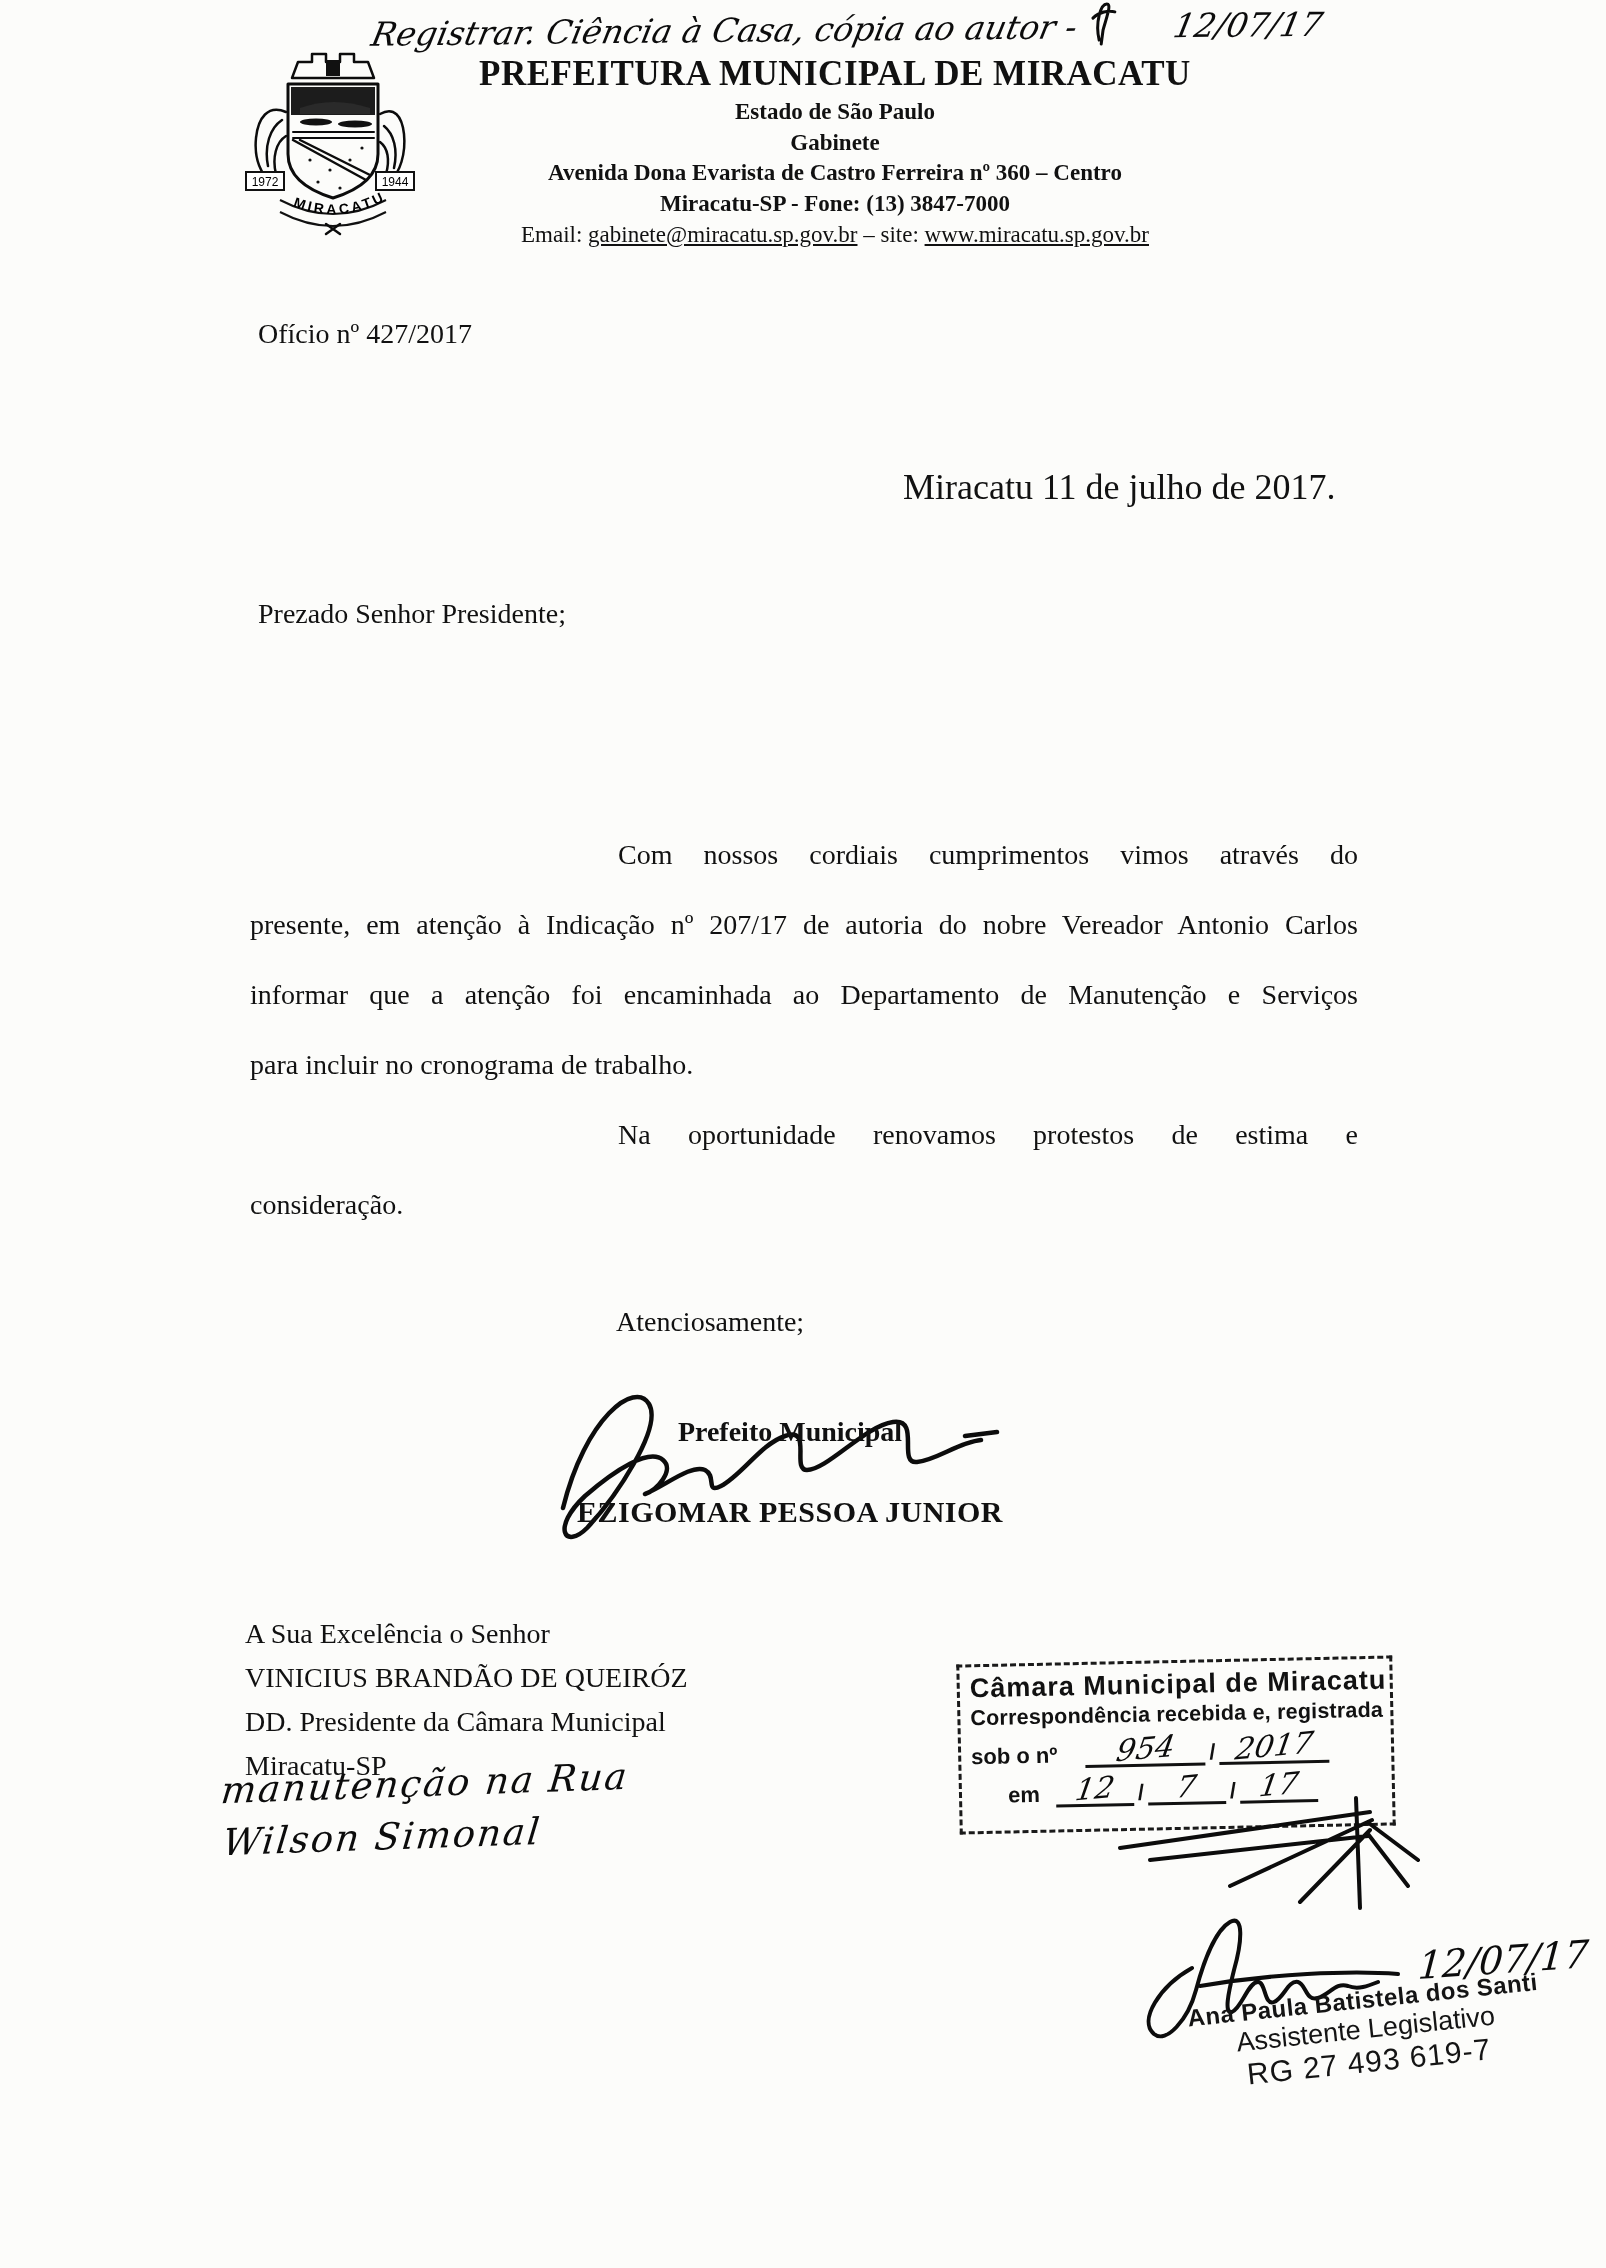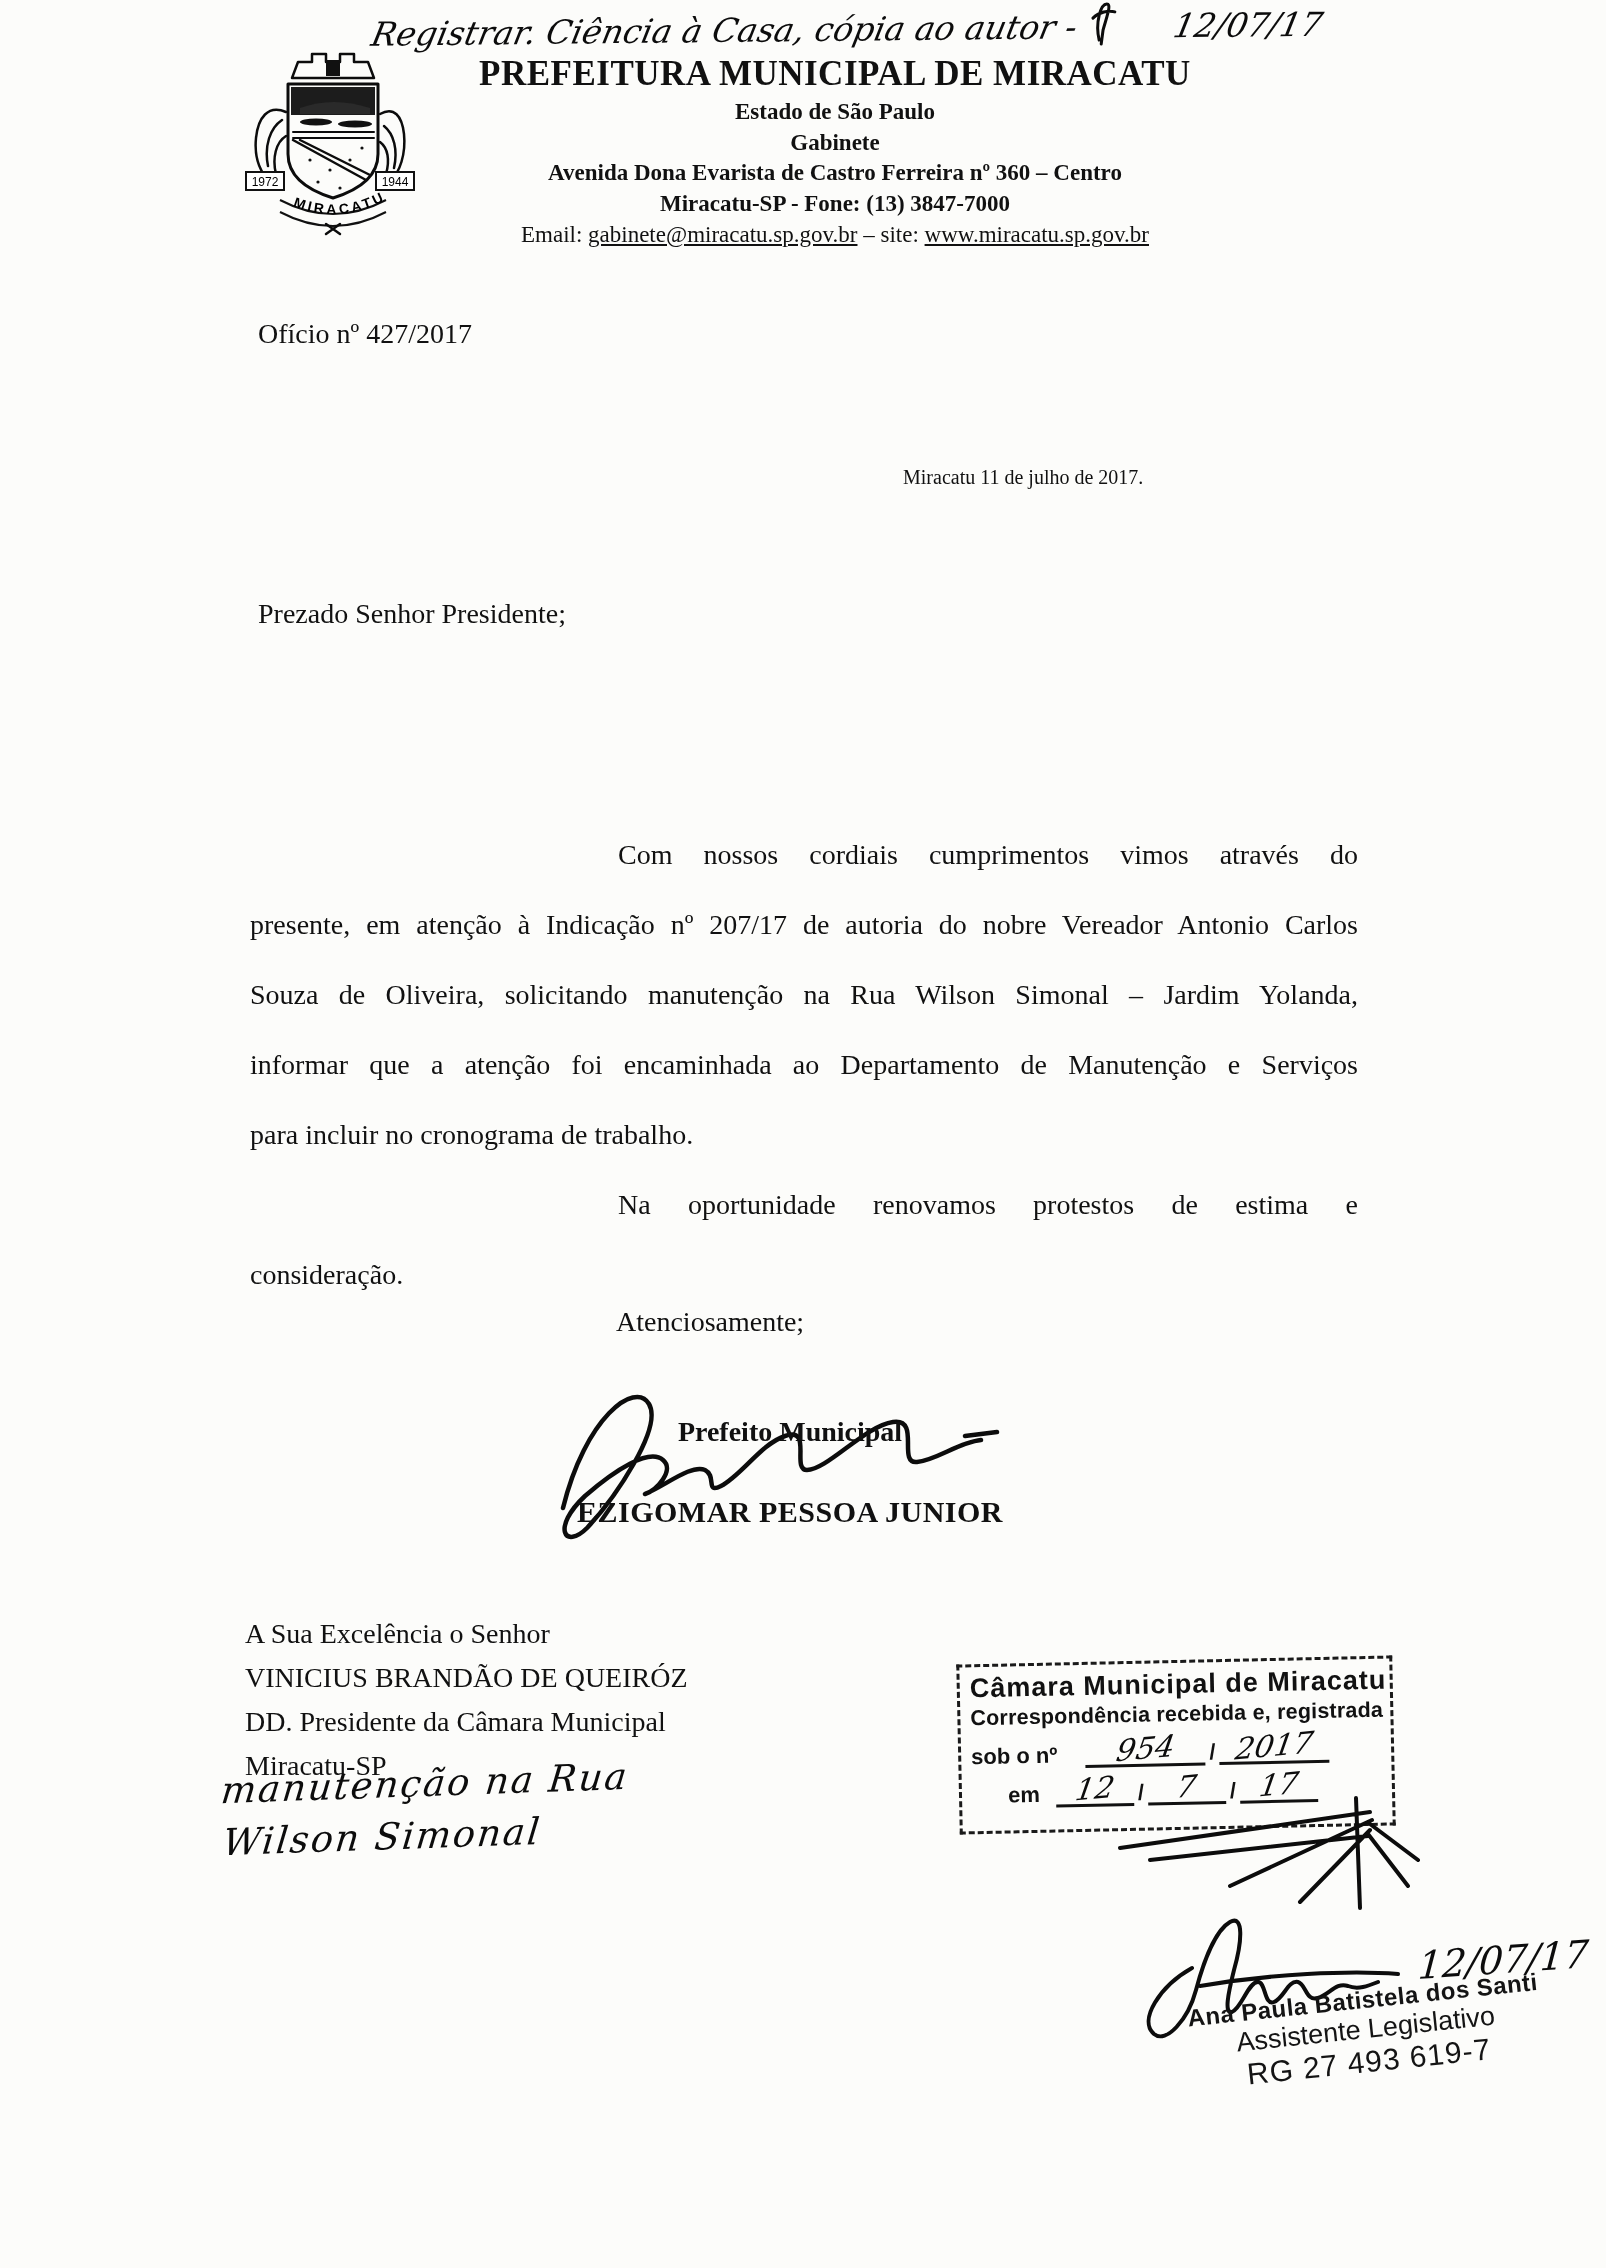--- a/index.html
+++ b/index.html
@@ -15,21 +15,21 @@
     transform:skewX(-8deg); display:inline-block; color:#0c0c0c;
   }
   
   .hdr{left:330px; top:52px; width:1010px; text-align:center; line-height:1.25;}
   .hdr-title{font-size:35px; font-weight:bold; letter-spacing:.5px; white-space:nowrap;}
   .hdr-sub{font-size:23px; font-weight:bold; margin-top:2px;}
   .hdr-email{font-size:23px; font-weight:normal; margin-top:2px;}
   .u{text-decoration:underline;font-family:Liberation Serif, serif;}
   
   .ref{left:258px; top:318px; font-size:28px;}
-  .dateline{left:903px; top:466px; font-size:20px;}
+  .dateline{left:903px; top:466px; font-size:36px;}
   .salutation{left:258px; top:598px; font-size:28px;}
   .body-block{left:250px; top:820px; width:1108px; font-size:28px;}
   .bline{height:70px; line-height:70px; white-space:nowrap;}
   .bline.j{white-space:normal; text-align:justify; text-align-last:justify;}
   .bline.indent{padding-left:368px;}
   .closing{left:616px; top:1306px; font-size:28px;}
   .signer-name{left:540px; top:1452px; width:500px; text-align:center;
                font-size:30px; font-weight:bold; letter-spacing:.5px; white-space:nowrap;margin-top:43px;}
   .signer-title{left:540px; top:1416px; width:500px; text-align:center;
                font-size:28px; font-weight:bold;}
@@ -130,21 +130,20 @@
     </div>
   </div>
 
   <div class="abs ref">Ofício nº 427/2017</div>
   <div class="abs dateline">Miracatu 11 de julho de 2017.</div>
   <div class="abs salutation">Prezado Senhor Presidente;</div>
 
   <div class="abs body-block">
     <div class="bline j indent">Com nossos cordiais cumprimentos vimos através do</div>
     <div class="bline j">presente, em atenção à Indicação nº 207/17 de autoria do nobre Vereador Antonio Carlos</div>
-    <div class="bline j">Souza de Oliveira, solicitando manutenção na Rua Wilson Simonal – Jardim Yolanda,</div>
     <div class="bline j">informar que a atenção foi encaminhada ao Departamento de Manutenção e Serviços</div>
     <div class="bline">para incluir no cronograma de trabalho.</div>
     <div class="bline j indent">Na oportunidade renovamos protestos de estima e</div>
     <div class="bline">consideração.</div>
   </div>
 
   <div class="abs closing">Atenciosamente;</div>
 
   <svg class="abs" style="left:545px; top:1378px;" width="480" height="170" viewBox="0 0 480 170">
     <path class="ink" stroke-width="4.5" d="M18 130 C40 40 90 2 104 26 C118 50 70 120 42 150 C20 172 6 150 40 118

